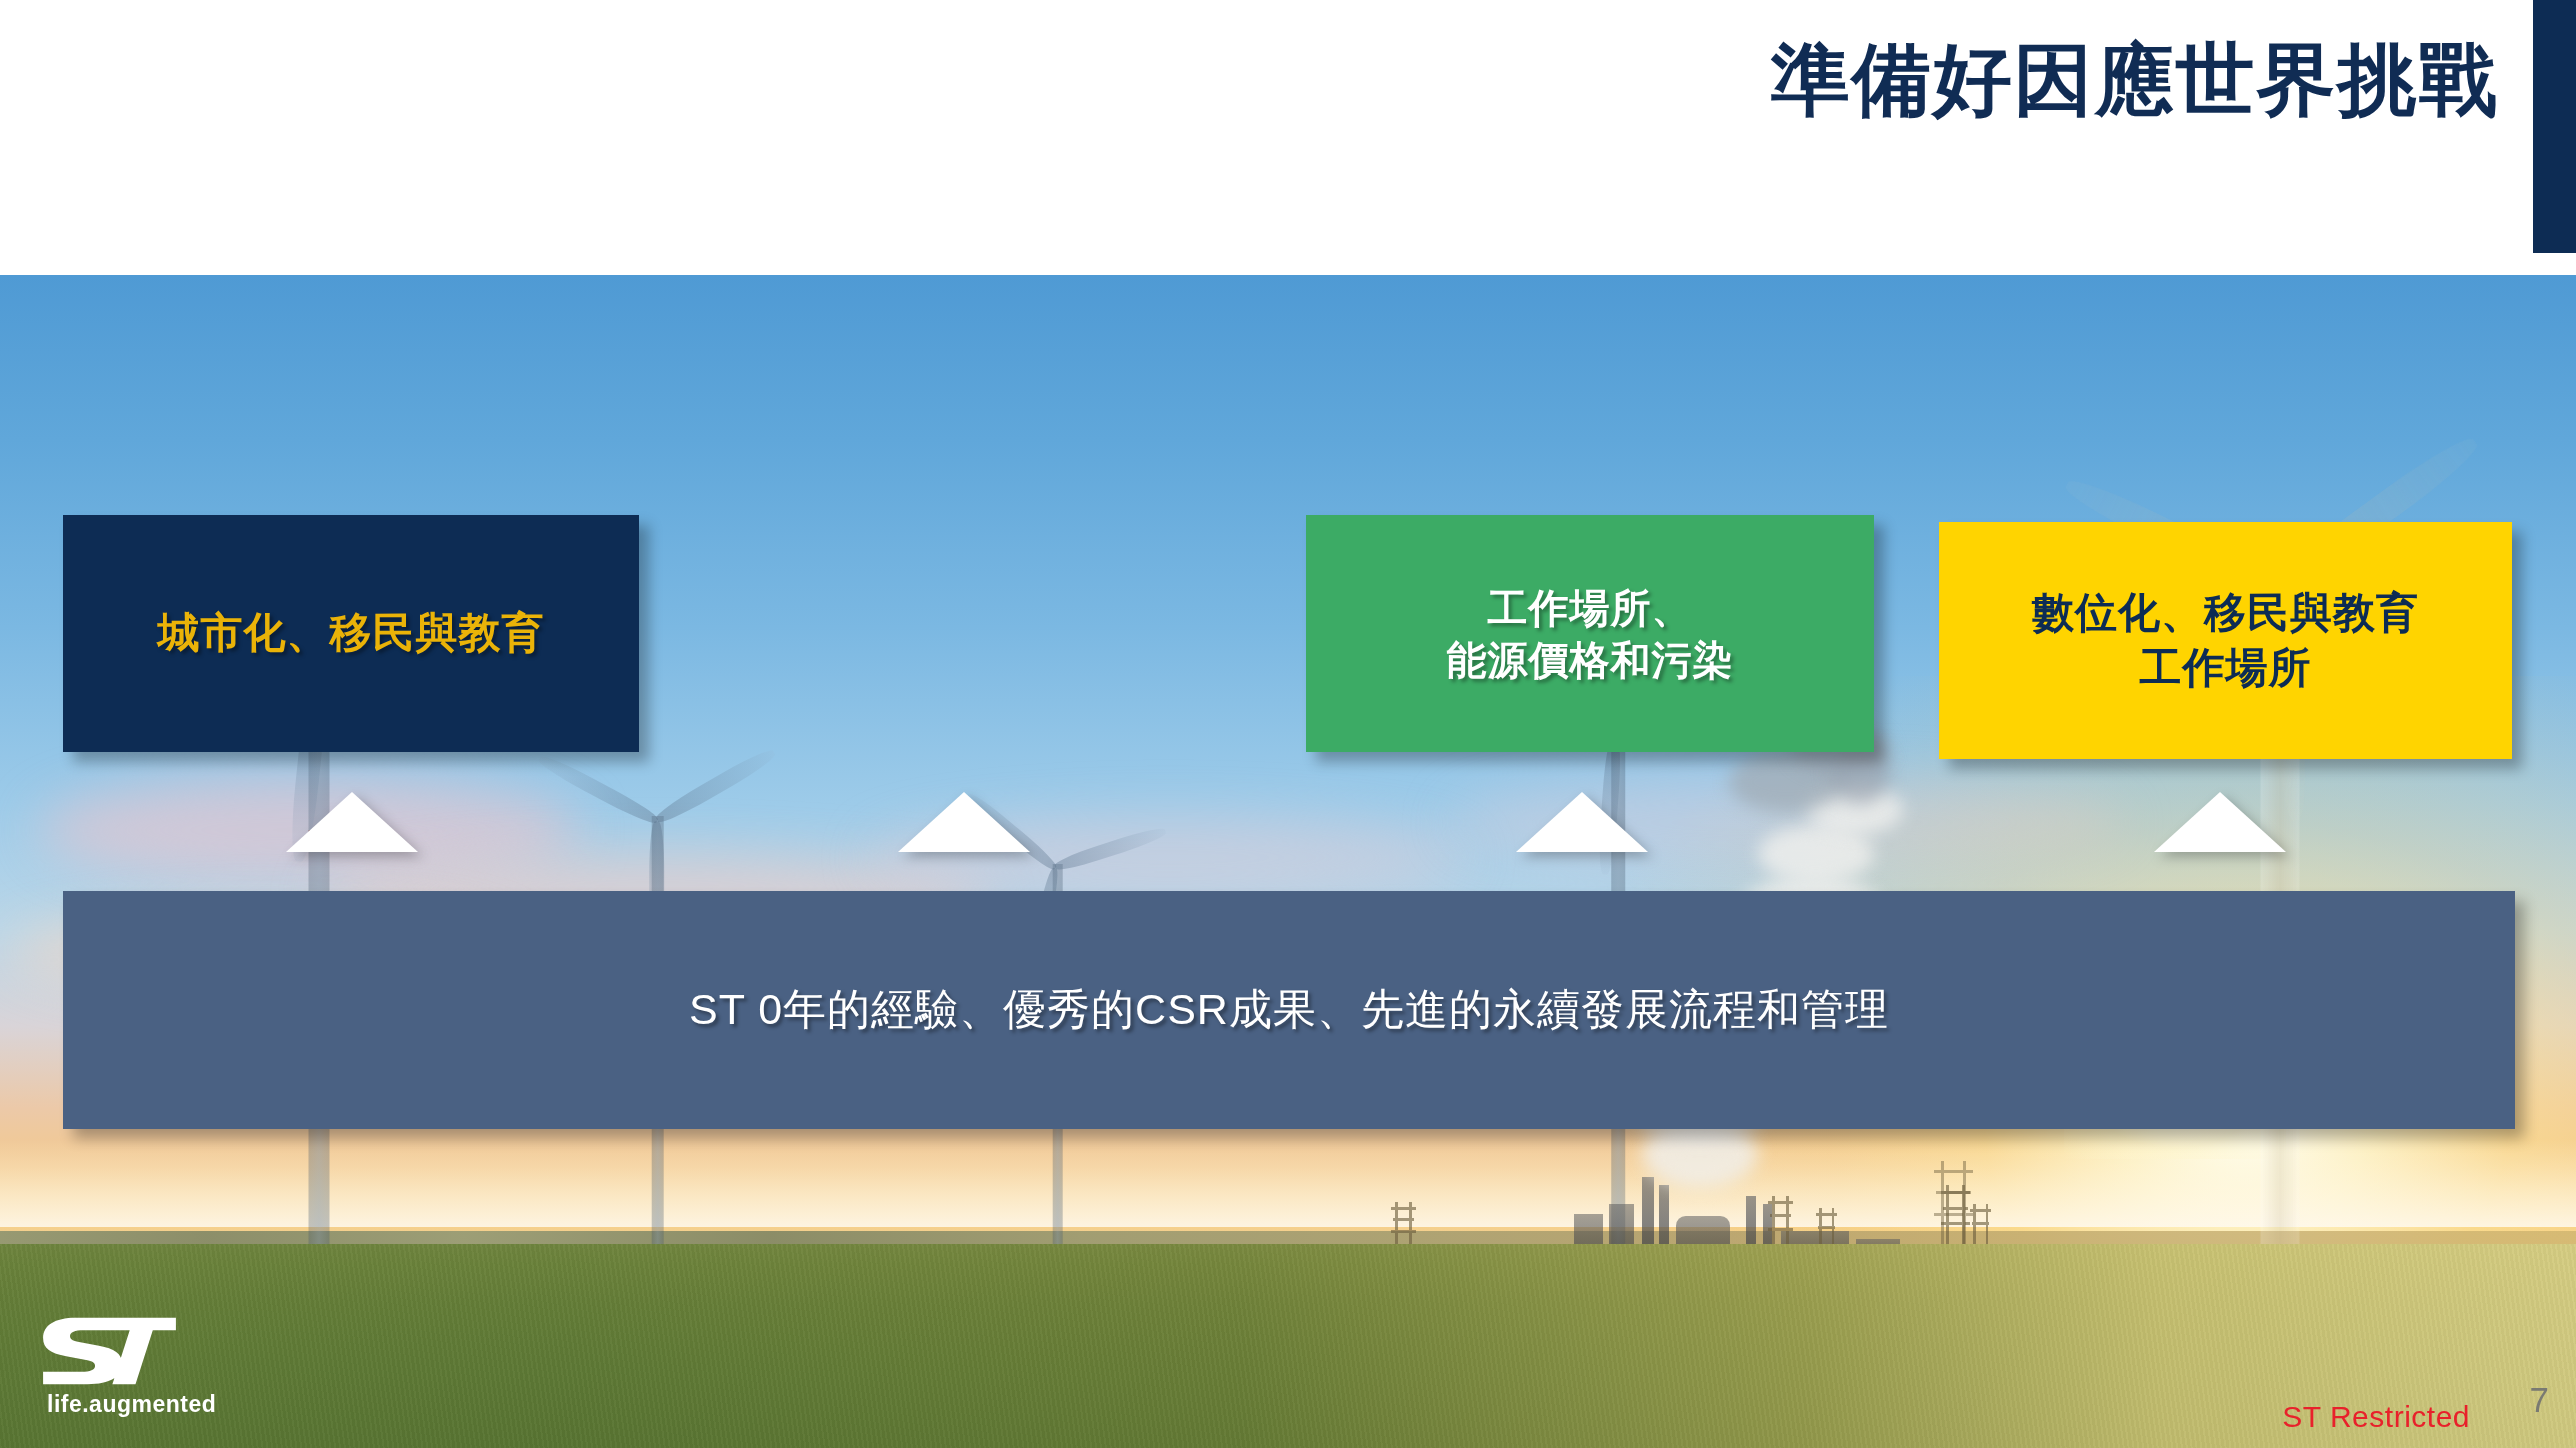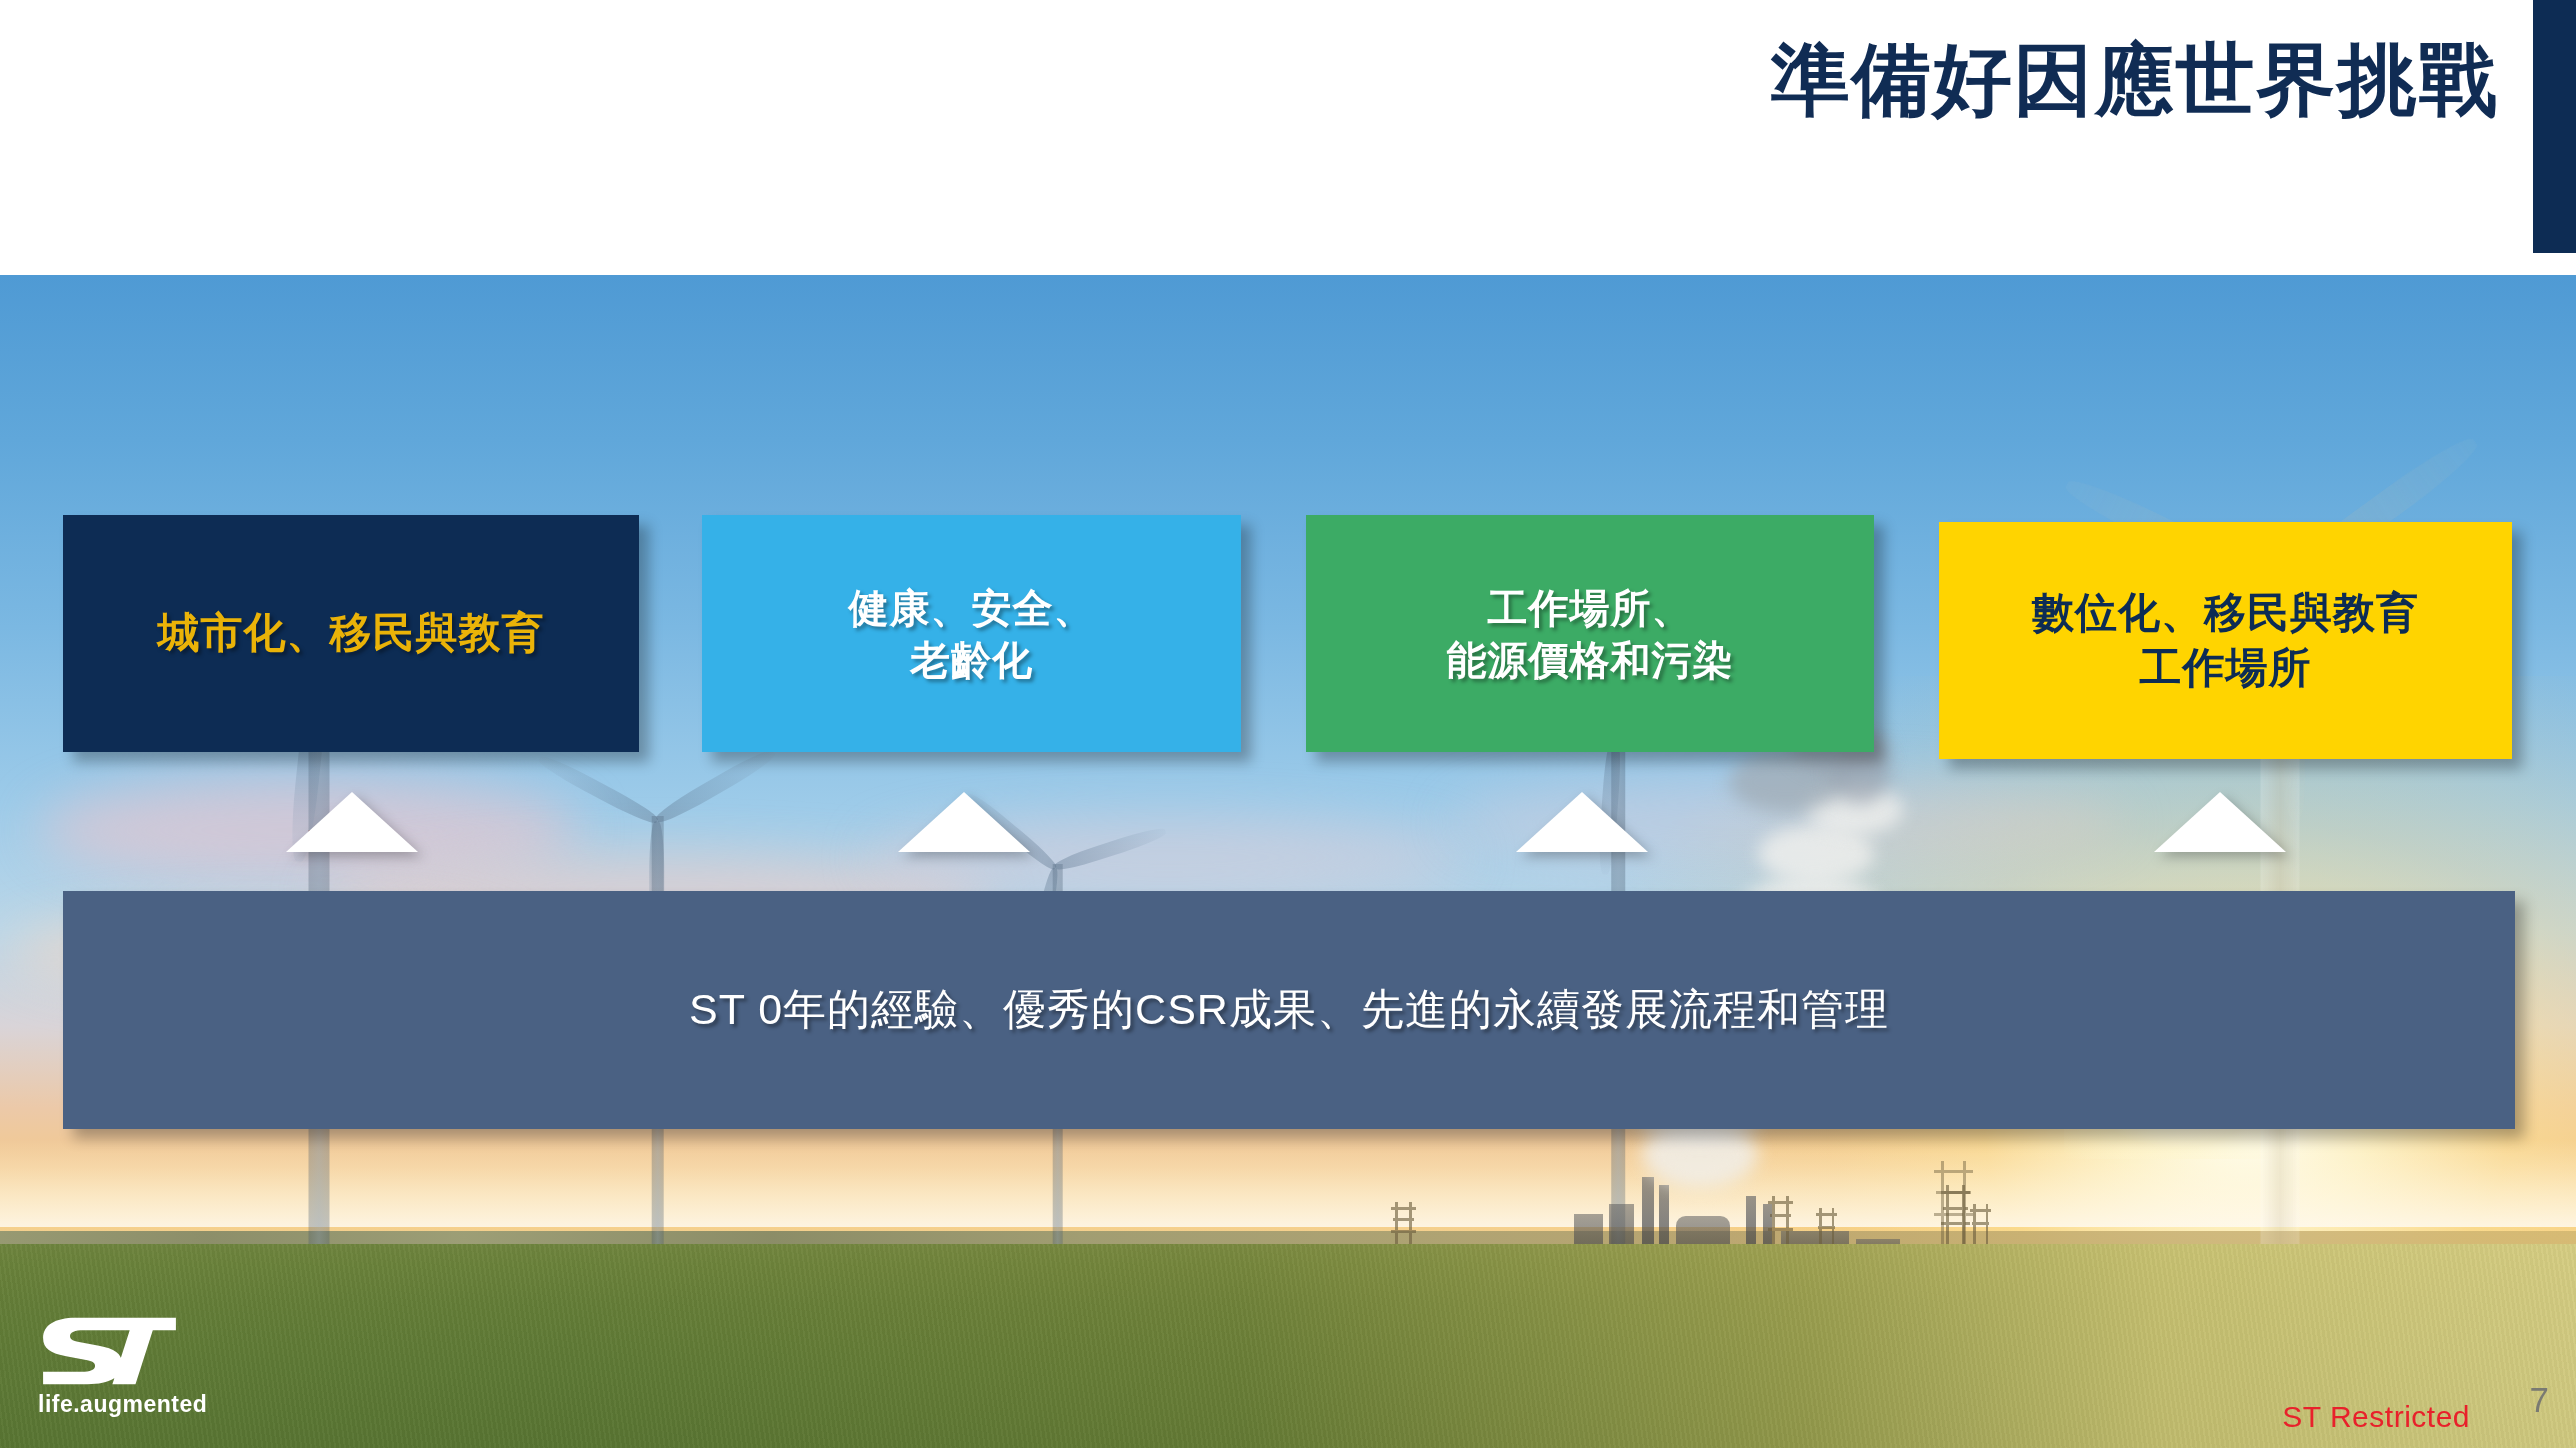--- a/index.html
+++ b/index.html
@@ -274,21 +274,21 @@
     left: 37px; bottom: 21px;
     width: 184px; height: 116px;
   }
   .st-logo svg { display: block; }
   .st-tagline {
     color: #ffffff;
     font-size: 23px;
     font-weight: 700;
     letter-spacing: 0.5px;
     margin-top: 1.9px;
-    margin-left: 1px;
+    margin-left: 10px;
   }
 
   
   .restricted {
     position: absolute;
     right: 106px; bottom: 15.5px;
     color: #e8212b;
     font-size: 30px;
     font-weight: 400;
     letter-spacing: 0.5px;
@@ -435,24 +435,20 @@
     </div>
 
     <div class="field"></div>
     <div class="field-light"></div>
     <div class="field-texture"></div>
   </div>
 
   <div class="cat-box" id="cat-0">
     <div class="cat-label">城市化、移民與教育</div>
   </div>
-  <div class="cat-box" id="cat-1">
-    <div class="cat-label">健康、安全、
-老齡化</div>
-  </div>
   <div class="cat-box" id="cat-2">
     <div class="cat-label">工作場所、
 能源價格和污染</div>
   </div>
   <div class="cat-box" id="cat-3">
     <div class="cat-label">數位化、移民與教育
 工作場所</div>
   </div>
 
   <div class="arrow-up" id="arrow-0"></div>

